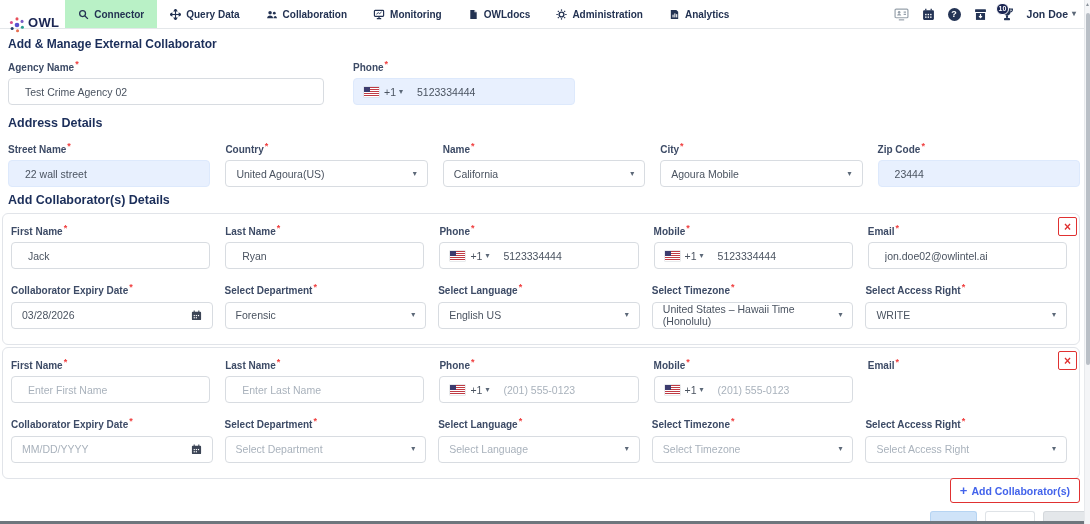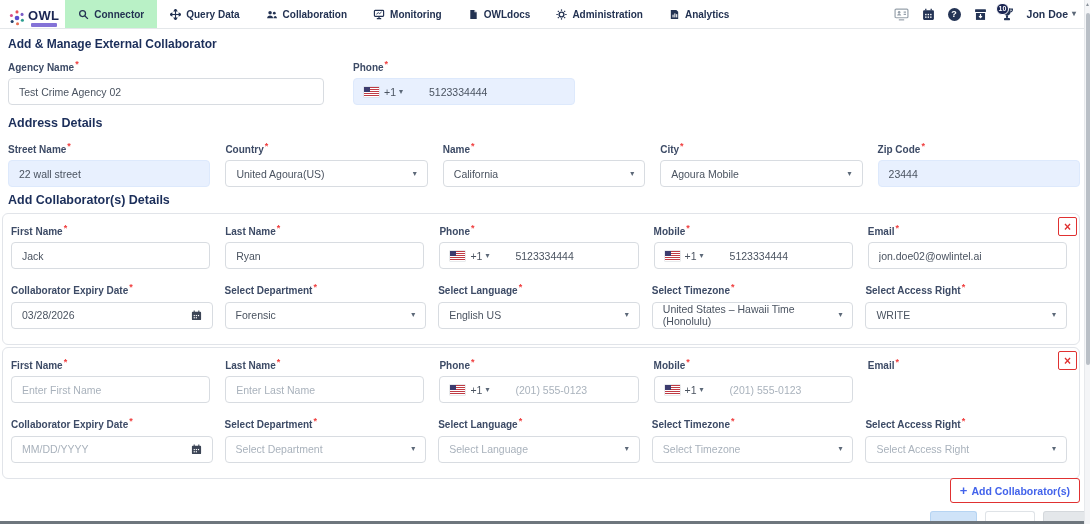--- a/index.html
+++ b/index.html
@@ -3,21 +3,21 @@
 <meta charset="utf-8">
 <style>
   * { margin:0; padding:0; box-sizing:border-box; }
   html,body { width:1090px; height:524px; overflow:hidden; background:#fff;
     font-family:"Liberation Sans", sans-serif; }
   body { position:relative; }
 
   
   .navbar { position:absolute; top:0; left:0; right:0; height:29px; background:#fff;
     border-bottom:1px solid #e4e7ea; display:flex; align-items:stretch; padding-left:6px; z-index:5; }
-  .logo { display:flex; align-items:center; gap:2px; padding:8px 6px 0 2px; }
+  .logo { display:flex; gap:2px; padding:16px 6px 0 2px; }
   .logo-text-wrap { display:flex; flex-direction:column; align-items:center; line-height:1; }
   .logo-text { font-size:13px; font-weight:800; color:#1b2653; letter-spacing:.3px; }
   .logo-bar { width:26px; height:4px; background:#6f5bd0; border-radius:1px; margin-top:1px; opacity:.85; }
   .nav-tabs { display:flex; align-items:stretch; }
   .nav-tab { display:flex; align-items:center; gap:5px; padding:0 13px; font-size:10px;
     font-weight:700; color:#233252; cursor:pointer; white-space:nowrap; }
   .nav-tab.active { background:#b9f1c6; }
   .nav-tab svg { flex:0 0 auto; }
   .nav-right { margin-left:auto; display:flex; align-items:center; gap:13px; padding-right:14px; }
   .nav-icon { color:#243455; display:flex; align-items:center; position:relative; cursor:pointer; }
@@ -33,32 +33,32 @@
 
   
   .page-title { position:absolute; top:37px; left:8px; font-size:12px; font-weight:700; color:#1b2e5a; }
   .section-heading { font-size:12.5px; font-weight:700; color:#1b2e5a; }
   .addr-heading { position:absolute; top:116px; left:8px; }
   .collab-heading { position:absolute; top:193px; left:8px; }
 
   .field-label { display:block; font-size:10px; font-weight:700; color:#3d4b66; margin-bottom:5px; white-space:nowrap; }
   .req::after { content:"*"; color:#f03e3e; font-size:9px; vertical-align:super; margin-left:1px; }
 
-  .text-input { height:27px; width:100%; border:1px solid #d8dce1; border-radius:4px; padding:0 10px;
+  .text-input { height:27px; width:100%; border:1px solid #d8dce1; border-radius:4px; padding:0 16px;
     font-size:10.5px; color:#4a5360; background:#fff; outline:none; font-family:inherit; }
   .text-input::placeholder { color:#a9b2bc; }
   .autofill { background:#e8f0fe; border-color:#dde9fc; }
 
   .select-box, .phone-box, .date-box { height:27px; width:100%; border:1px solid #d8dce1;
     border-radius:4px; background:#fff; display:flex; align-items:center; padding:0 10px;
     font-size:10.5px; color:#4a5360; cursor:pointer; }
   .select-box { justify-content:space-between; }
   .date-box { justify-content:space-between; }
   .placeholder { color:#a9b2bc; }
-  .phone-box .num { margin-left:26px; }
+  .phone-box .num { margin-left:14px; }
   .phone-box .code { margin-left:5px; margin-right:3px; }
   .flag { width:15px; height:10px; flex:0 0 auto; position:relative;
     background:repeating-linear-gradient(180deg,#bf3b44 0 1px,#fff 1px 2px); box-shadow:0 0 0 .5px #d0d4d8; }
   .flag::before { content:""; position:absolute; left:0; top:0; width:6px; height:5px; background:#3c3b6e; }
 
   .row-agency { position:absolute; top:59px; left:8px; display:flex; gap:29px; }
   .fg-agency { width:316px; }
   .fg-phone { width:222px; }
   .fg-phone .phone-box { background:#e8f0fe; border-color:#dde9fc; }
 

